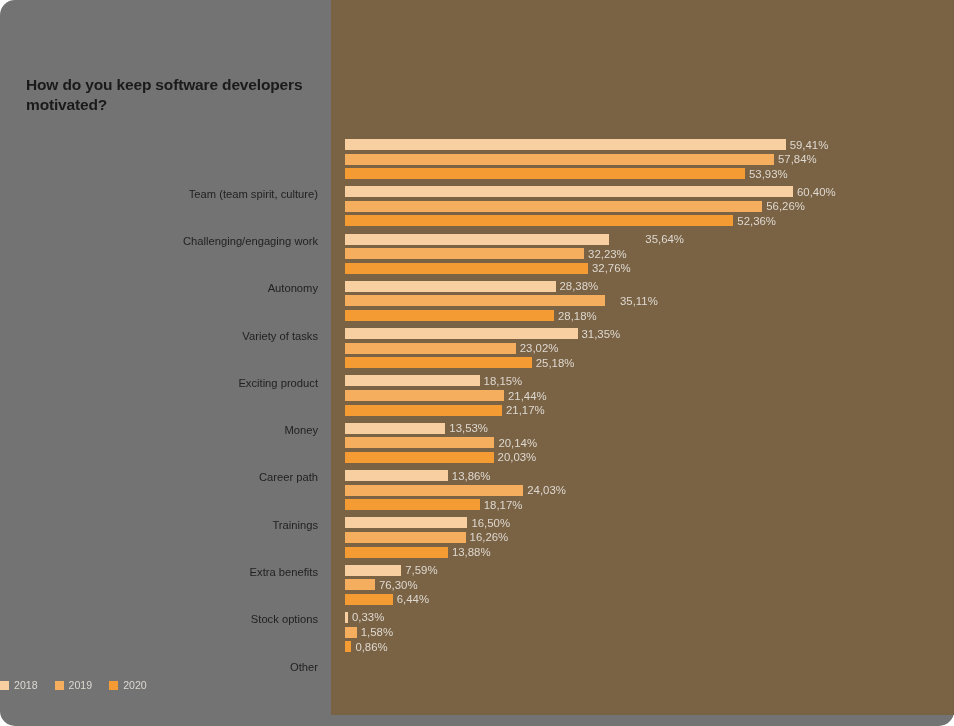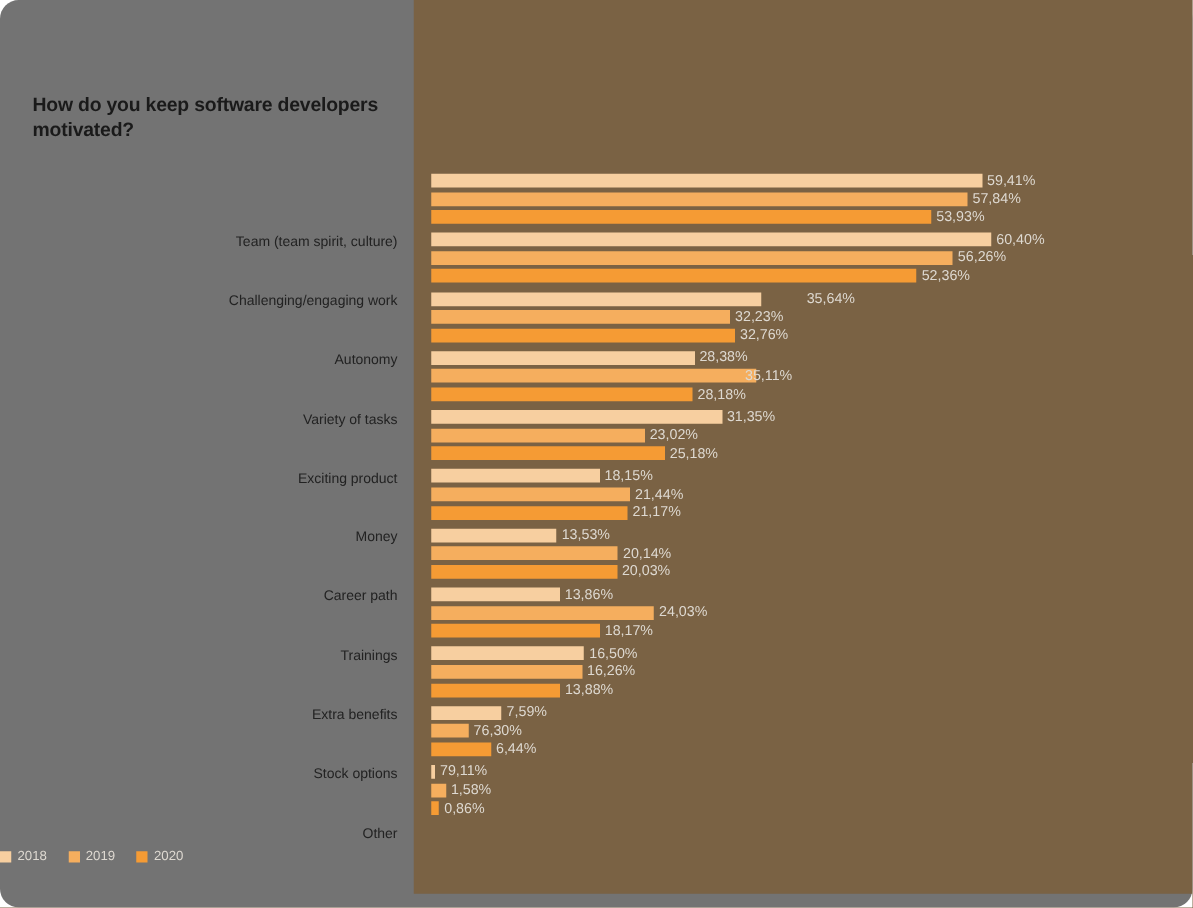--- a/index.html
+++ b/index.html
@@ -193,21 +193,21 @@
       </div>
       <div class="cat-group">
         <div class="cat-label">Variety of tasks</div>
         <div class="bars">
           <div class="bar-row">
             <div class="bar" style="width: 210.501px; background: rgb(247, 207, 160);"></div>
             <span class="bar-value" style="left: 210.501px;">28,38%</span>
           </div>
           <div class="bar-row">
             <div class="bar" style="width: 260.419px; background: rgb(245, 174, 94);"></div>
-            <span class="bar-value" style="left: 247px;">35,11%</span>
+            <span class="bar-value" style="left: 271px;">35,11%</span>
           </div>
           <div class="bar-row">
             <div class="bar" style="width: 209.017px; background: rgb(245, 155, 52);"></div>
             <span class="bar-value" style="left: 209.017px;">28,18%</span>
           </div>
         </div>
       </div>
       <div class="cat-group">
         <div class="cat-label">Exciting product</div>
         <div class="bars">
@@ -308,21 +308,21 @@
             <div class="bar" style="width: 47.7669px; background: rgb(245, 155, 52);"></div>
             <span class="bar-value" style="left: 47.7669px;">6,44%</span>
           </div>
         </div>
       </div>
       <div class="cat-group">
         <div class="cat-label">Other</div>
         <div class="bars">
           <div class="bar-row">
             <div class="bar" style="width: 3px; background: rgb(247, 207, 160);"></div>
-            <span class="bar-value" style="left: 3px;">79,11%</span>
+            <span class="bar-value" style="left: 3px;">0,33%</span>
           </div>
           <div class="bar-row">
             <div class="bar" style="width: 11.7192px; background: rgb(245, 174, 94);"></div>
             <span class="bar-value" style="left: 11.7192px;">1,58%</span>
           </div>
           <div class="bar-row">
             <div class="bar" style="width: 6.37881px; background: rgb(245, 155, 52);"></div>
             <span class="bar-value" style="left: 6.37881px;">0,86%</span>
           </div>
         </div>

